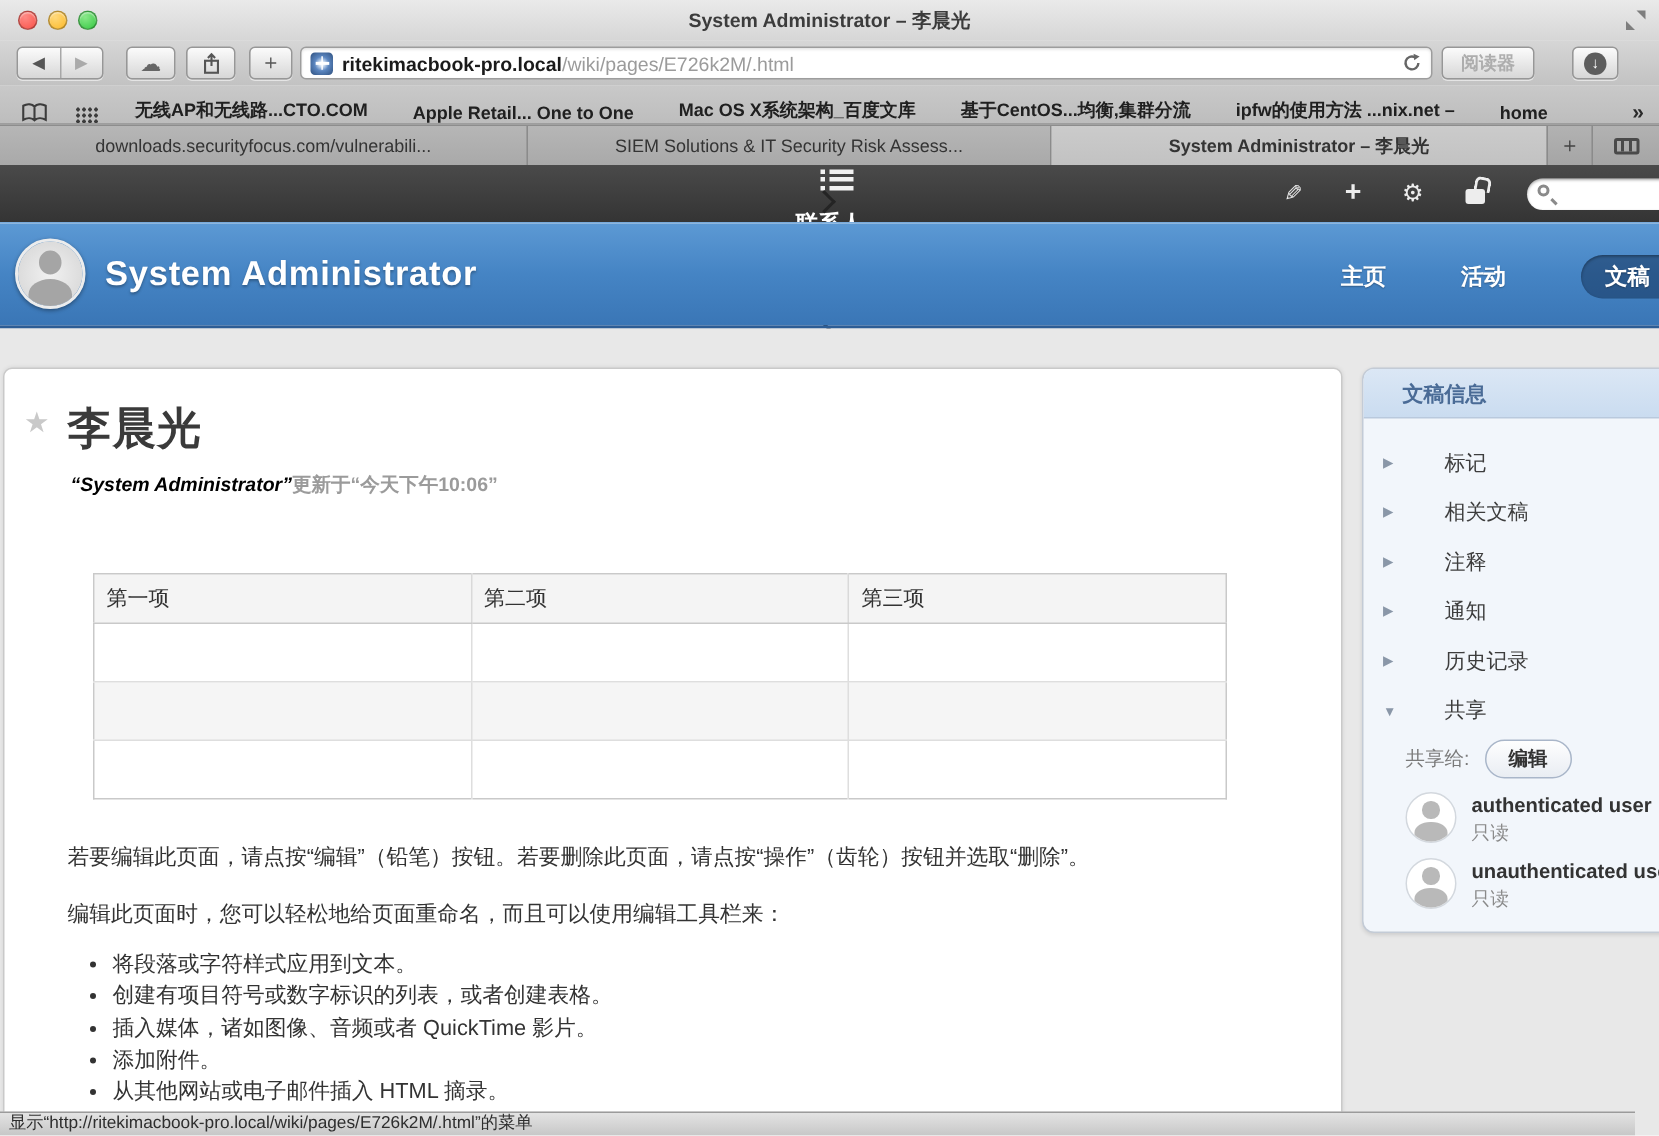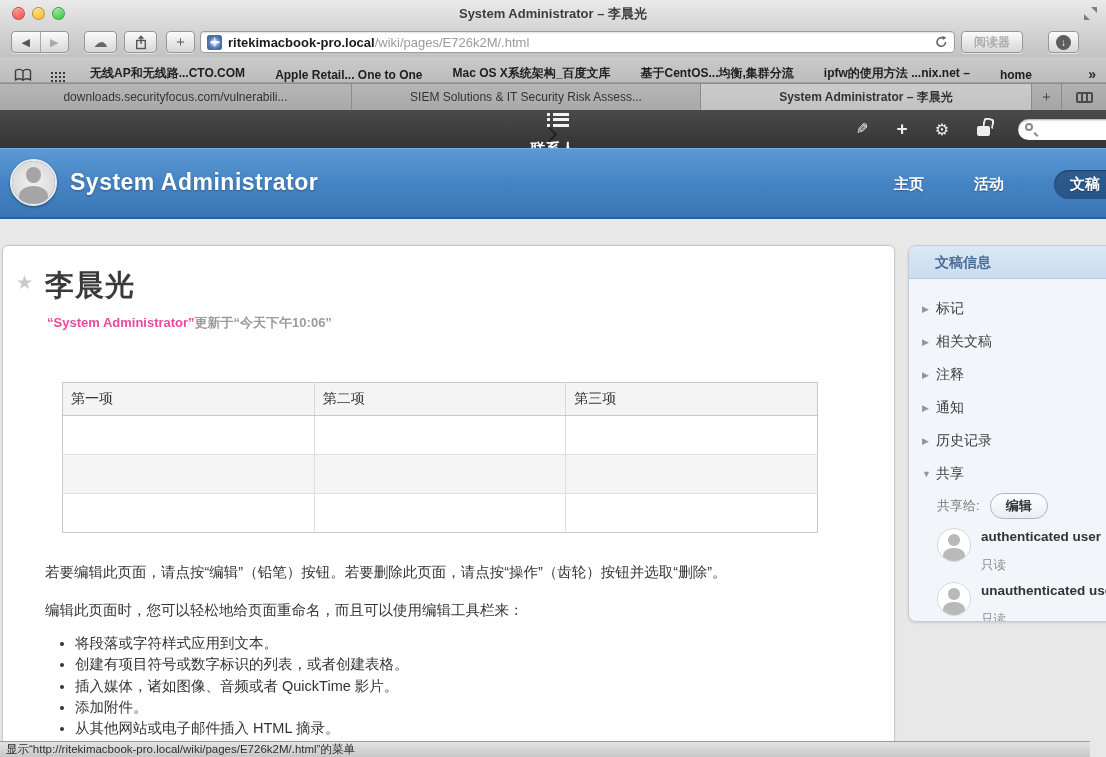--- a/index.html
+++ b/index.html
@@ -116,21 +116,21 @@
   .bn-pill { background:rgba(10,35,70,.45); border-radius:15px; padding:5px 24px 5px 16px;
     margin-right:-18px; box-shadow:inset 0 1px 2px rgba(0,0,0,.35); }
 
   
   .main { position:absolute; top:219px; left:0; right:0; bottom:16px; background:#e8e8e8; overflow:hidden; }
   .card { position:absolute; left:2px; top:26px; width:893px; bottom:-10px; background:#fff;
     border:1px solid #c9c9c9; border-radius:6px 6px 0 0; box-shadow:0 0 3px rgba(0,0,0,.08); }
   .star { position:absolute; left:13px; top:25px; font-size:19px; color:#c9c9c9; }
   .page-title { margin:20px 0 0 42px; font-size:29px; color:#3a3a3a; font-weight:600; letter-spacing:1px; }
   .subtitle { margin:8px 0 0 44px; font-size:13px; font-weight:bold; color:#9b9b9b; }
-  .subtitle .lnk { color:#ec4899; }
+  .subtitle .lnk { color:#000000;font-style:italic; }
   table.wtable { border-collapse:collapse; margin:50px 0 0 59px; width:756px; table-layout:fixed;
     border:1px solid #c9c9c9; }
   .wtable th { background:#f4f4f4; font-size:14px; font-weight:normal; color:#333; text-align:left;
     height:33px; padding-left:8px; border-bottom:1px solid #c9c9c9; border-right:1px solid #d9d9d9; }
   .wtable th:last-child, .wtable td:last-child { border-right:none; }
   .wtable td { height:39px; border-bottom:1px solid #dedede; border-right:1px solid #dedede; }
   .wtable tr.alt td { background:#f5f5f5; }
   .wtable tr:last-child td { border-bottom:none; }
   .para { margin:29px 60px 0 42px; font-size:14.5px; color:#333; line-height:20px; }
   .para.second { margin-top:18px; }
@@ -139,35 +139,35 @@
 
   
   .panel { position:absolute; left:908px; top:26px; width:240px; height:377px;
     background:#f2f6fb; border:1px solid #c3cbd6; border-radius:8px; overflow:hidden;
     box-shadow:0 1px 3px rgba(0,0,0,.12); }
   .panel-hd { height:33px; line-height:33px; padding-left:26px; font-size:14px; font-weight:bold;
     color:#4a6b96; background:linear-gradient(#dbe7f5,#cadcf0); border-bottom:1px solid #b9c9dd; }
   .panel-list { padding-top:13px; }
   .p-row { height:33px; display:flex; align-items:center; padding-left:13px; }
   .tri { font-size:9px; color:#8a97a8; width:14px; flex:none; }
-  .p-label { font-size:14px; color:#3d3d3d; }
+  .p-label { font-size:14px; color:#3d3d3d;margin-left:27px; }
   .share-row { display:flex; align-items:center; padding-left:28px; margin-top:2px; height:28px; }
   .share-label { font-size:13px; color:#7a7a7a; margin-right:10px; }
   .edit-pill { font-size:13px; font-weight:bold; color:#333; padding:3px 15px;
     border:1px solid #a9b6c9; border-radius:13px; background:linear-gradient(#fefefe,#e9edf3); }
   .user-row { display:flex; padding-left:28px; margin-top:8px; }
   .u-avatar { width:34px; height:34px; border-radius:50%; flex:none; border:1px solid #d3d8de;
     background:#fff; position:relative; overflow:hidden; }
   .u-avatar::before { content:""; position:absolute; width:36%; height:36%; left:32%; top:16%;
     background:#b9b9b9; border-radius:50%; }
   .u-avatar::after { content:""; position:absolute; width:66%; height:44%; left:17%; top:60%;
     background:#b9b9b9; border-radius:50% 50% 0 0; }
   .u-text { margin-left:10px; padding-top:1px; white-space:nowrap; }
   .u-name { font-size:13.5px; font-weight:bold; color:#333; }
-  .u-access { font-size:12.5px; color:#8a8a8a; margin-top:13px; }
+  .u-access { font-size:12.5px; color:#8a8a8a; margin-top:3px; }
 
   
   .statusbar { position:absolute; left:0; right:16px; bottom:0; height:16px;
     background:linear-gradient(#e3e3e3,#c7c7c7); border-top:1px solid #9b9b9b;
     font-size:11.5px; color:#2e2e2e; line-height:15px; padding-left:6px; }
 
   svg { display:block; }
 </style>
 </head>
 <body>

